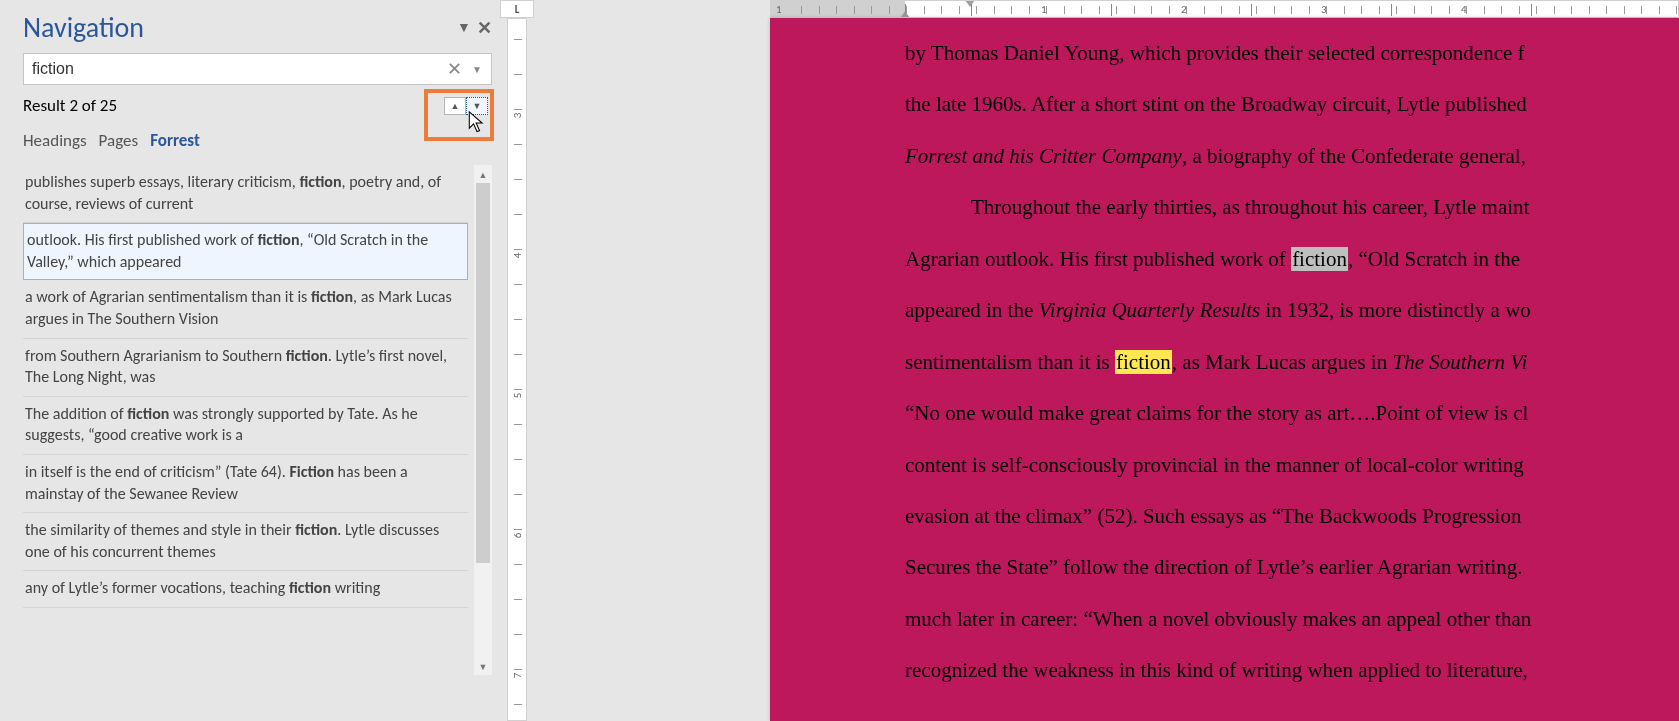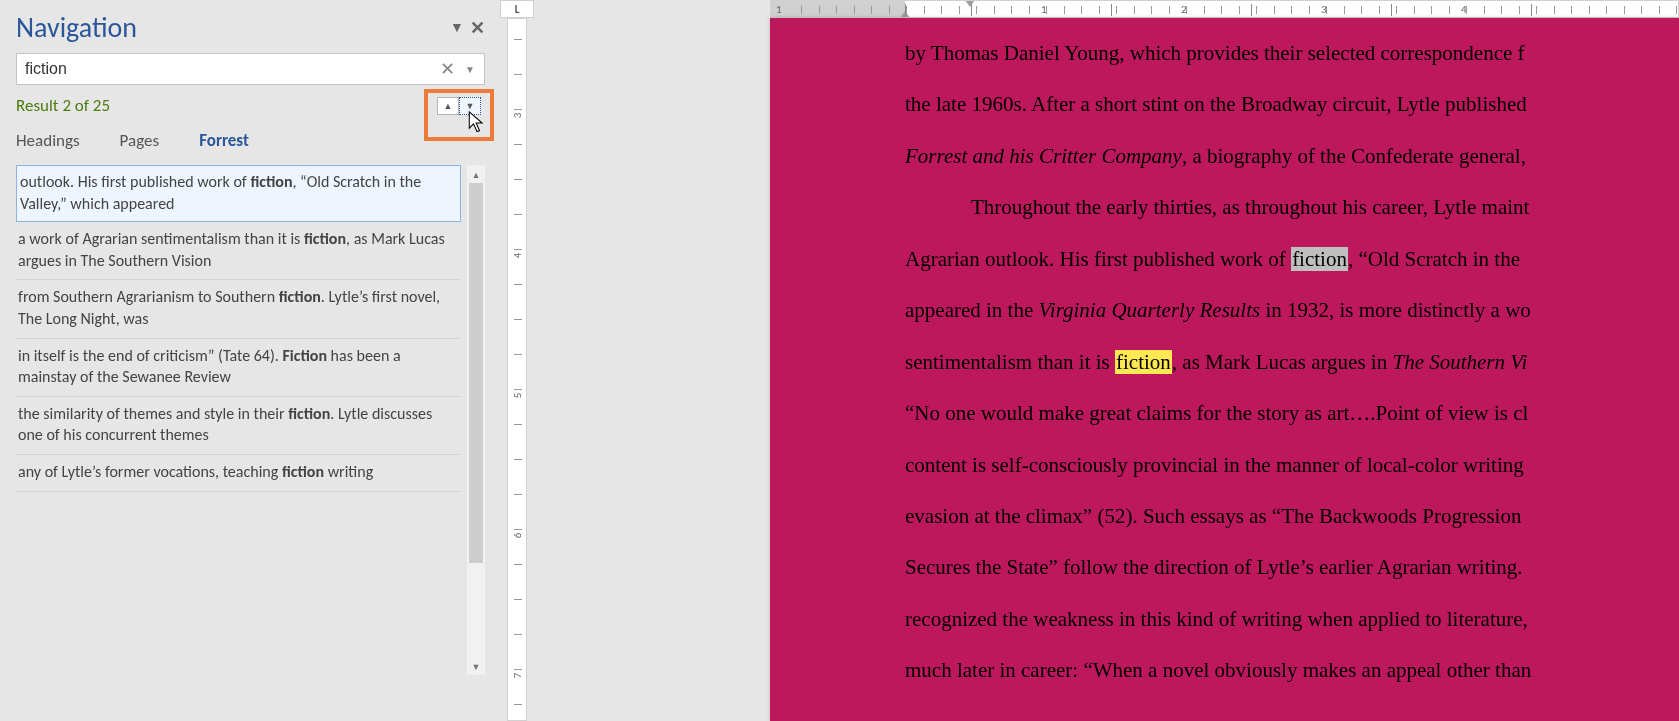--- a/index.html
+++ b/index.html
@@ -8,21 +8,21 @@
     background: #e6e6e6;
     overflow: hidden;
     width: 1679px;
     height: 721px;
     position: relative;
   }
 
   
   .nav-pane {
     position: absolute;
-    left: 0;
+    left: 7px;
     top: 0;
     width: 497px;
     height: 721px;
     background: #e6e6e6;
     padding: 10px 12px 0 16px;
   }
   .nav-title-row {
     display: flex;
     align-items: center;
     justify-content: space-between;
@@ -68,21 +68,21 @@
 
   .result-row {
     display: flex;
     align-items: center;
     justify-content: space-between;
     margin-bottom: 14px;
     padding-right: 4px;
   }
   .result-count {
     font-size: 17px;
-    color: #4d7c0f;
+    color: #000000;
   }
   .nav-arrows {
     display: flex;
     gap: 0;
   }
   .nav-arrow-btn {
     width: 22px;
     height: 18px;
     background: #fff;
     border: 1px solid #b5b5b5;
@@ -98,21 +98,21 @@
     background: #f0f6ff;
   }
   .highlight-box {
     position: absolute;
     border: 4px solid #ed7b3a;
     pointer-events: none;
   }
 
   .tabs {
     display: flex;
-    gap: 40px;
+    gap: 12px;
     margin-bottom: 14px;
   }
   .tab {
     font-size: 17px;
     color: #555;
     cursor: pointer;
   }
   .tab.active {
     font-weight: 600;
     color: #2b579a;
@@ -350,23 +350,25 @@
   </div>
 
   <div class="tabs" id="tabs-container">
       <div class="tab">Headings</div>
       <div class="tab">Pages</div>
       <div class="tab active">Forrest</div>
     </div>
 
   <div class="results-list-wrap">
     <div class="results-list" id="results-list">
+        <div class="result-item"><span>publishes superb essays, literary criticism, </span><span class="hl">fiction</span><span>, poetry and, of course, reviews of current</span></div>
         <div class="result-item selected"><span>outlook.  His first published work of </span><span class="hl">fiction</span><span>, “Old Scratch in the Valley,” which appeared</span></div>
         <div class="result-item"><span>a work of Agrarian sentimentalism than it is </span><span class="hl">fiction</span><span>, as Mark Lucas argues in The Southern Vision</span></div>
         <div class="result-item"><span>from Southern Agrarianism to Southern </span><span class="hl">fiction</span><span>. Lytle’s first novel, The Long Night, was</span></div>
+        <div class="result-item"><span>The addition of </span><span class="hl">fiction</span><span> was strongly supported by Tate. As he suggests, “good creative work is a</span></div>
         <div class="result-item"><span>in itself is the end of criticism” (Tate 64). </span><span class="hl">Fiction</span><span> has been a mainstay of the Sewanee Review</span></div>
         <div class="result-item"><span>the similarity of themes and style in their </span><span class="hl">fiction</span><span>. Lytle discusses one of his concurrent themes</span></div>
         <div class="result-item"><span>any of Lytle’s former vocations, teaching </span><span class="hl">fiction</span><span> writing</span></div>
       </div>
     <div class="results-scroll">
       <div class="scroll-up">▲</div>
       <div class="scroll-thumb"></div>
       <div class="scroll-down">▼</div>
     </div>
   </div>
@@ -481,20 +483,20 @@
       <p><span>the late 1960s. After a short stint on the Broadway circuit, Lytle published</span></p>
       <p><span class="italic">Forrest and his Critter Company</span><span>, a biography of the Confederate general,</span></p>
       <p><span class="para-indent"></span><span>Throughout the early thirties, as throughout his career, Lytle maint</span></p>
       <p><span>Agrarian outlook.  His first published work of </span><span class="hl-current">fiction</span><span>, “Old Scratch in the</span></p>
       <p><span>appeared in the </span><span class="italic">Virginia Quarterly Results</span><span> in 1932, is more distinctly a wo</span></p>
       <p><span>sentimentalism than it is </span><span class="hl-match">fiction</span><span>, as Mark Lucas argues in </span><span class="italic">The Southern Vi</span></p>
       <p><span>“No one would make great claims for the story as art….Point of view is cl</span></p>
       <p><span>content is self-consciously provincial in the manner of local-color writing</span></p>
       <p><span>evasion at the climax” (52).  Such essays as “The Backwoods Progression</span></p>
       <p><span>Secures the State” follow the direction of Lytle’s earlier Agrarian writing.</span></p>
+      <p><span>much later in career: “When a novel obviously makes an appeal other than</span></p>
       <p><span>recognized the weakness in this kind of writing when applied to literature,</span></p>
-      <p><span>much later in career: “When a novel obviously makes an appeal other than</span></p>
     </div>
 </div>
 
 <svg class="cursor" style="left:468px;top:111px" viewBox="0 0 20 28">
   <path d="M1 1 L1 20 L6 15 L10 24 L13 23 L9 14 L16 14 Z" fill="#fff" stroke="#000" stroke-width="1.2"></path>
 </svg>
 
 </body></html>

